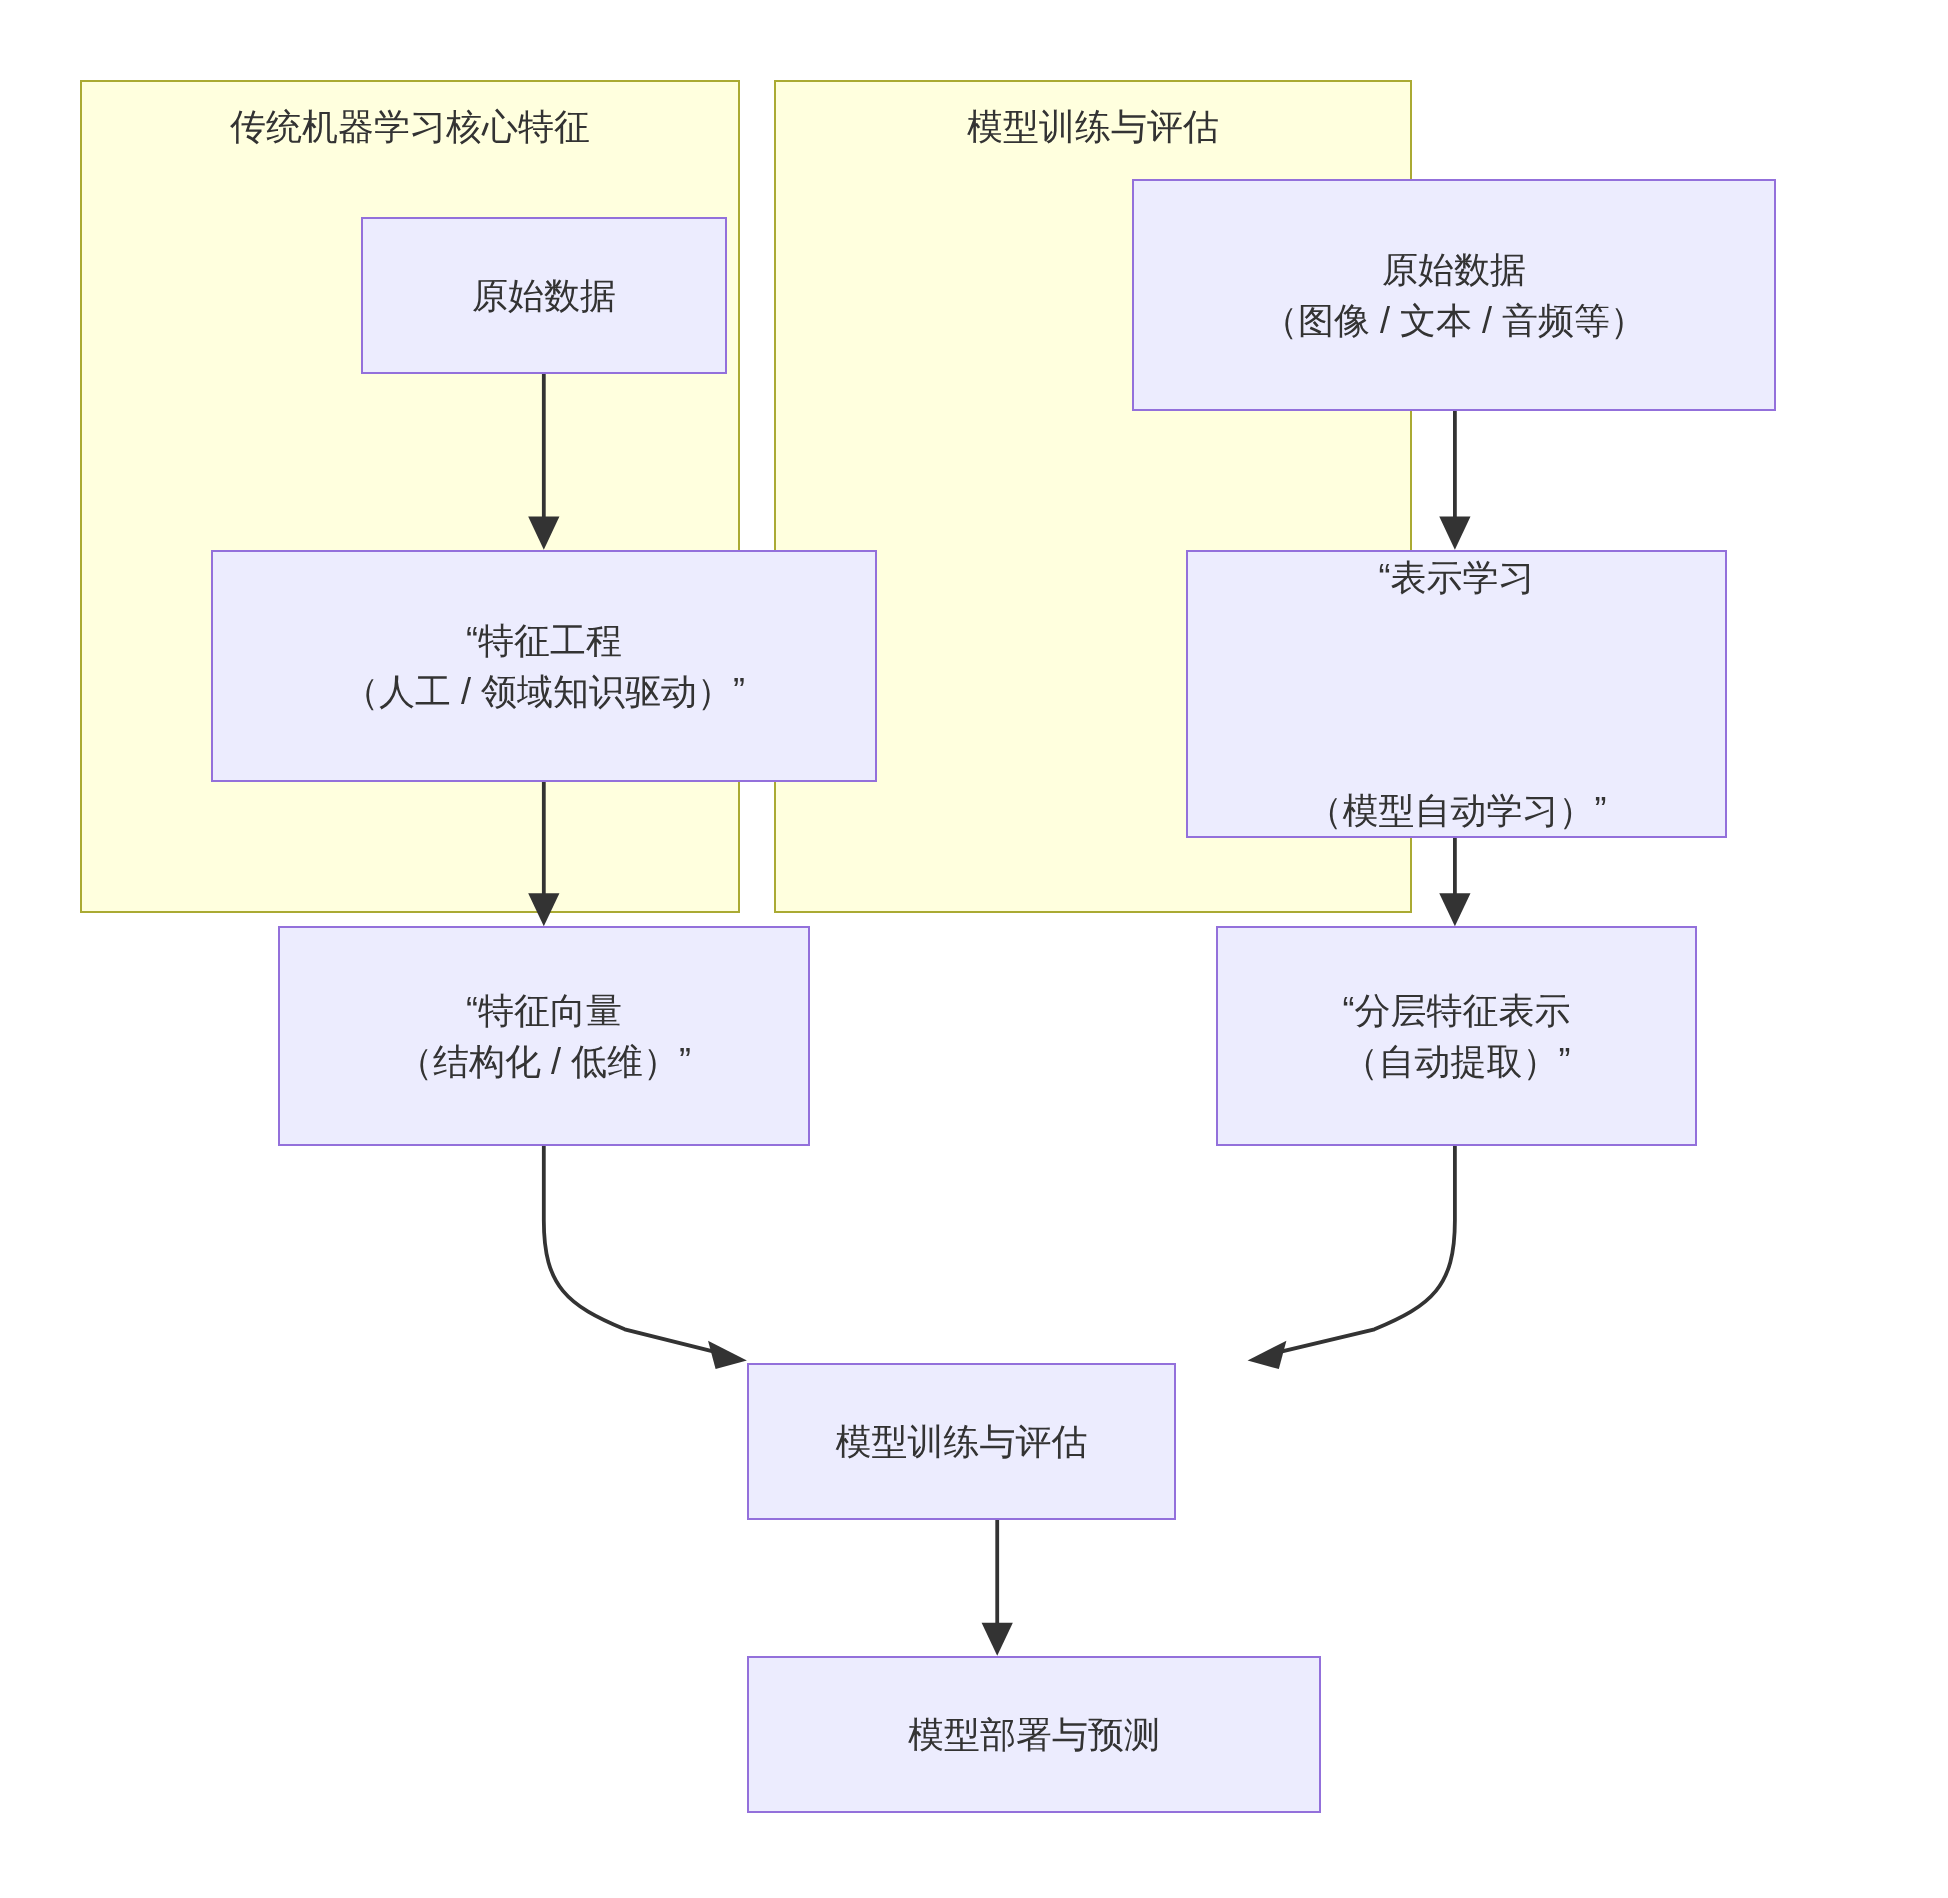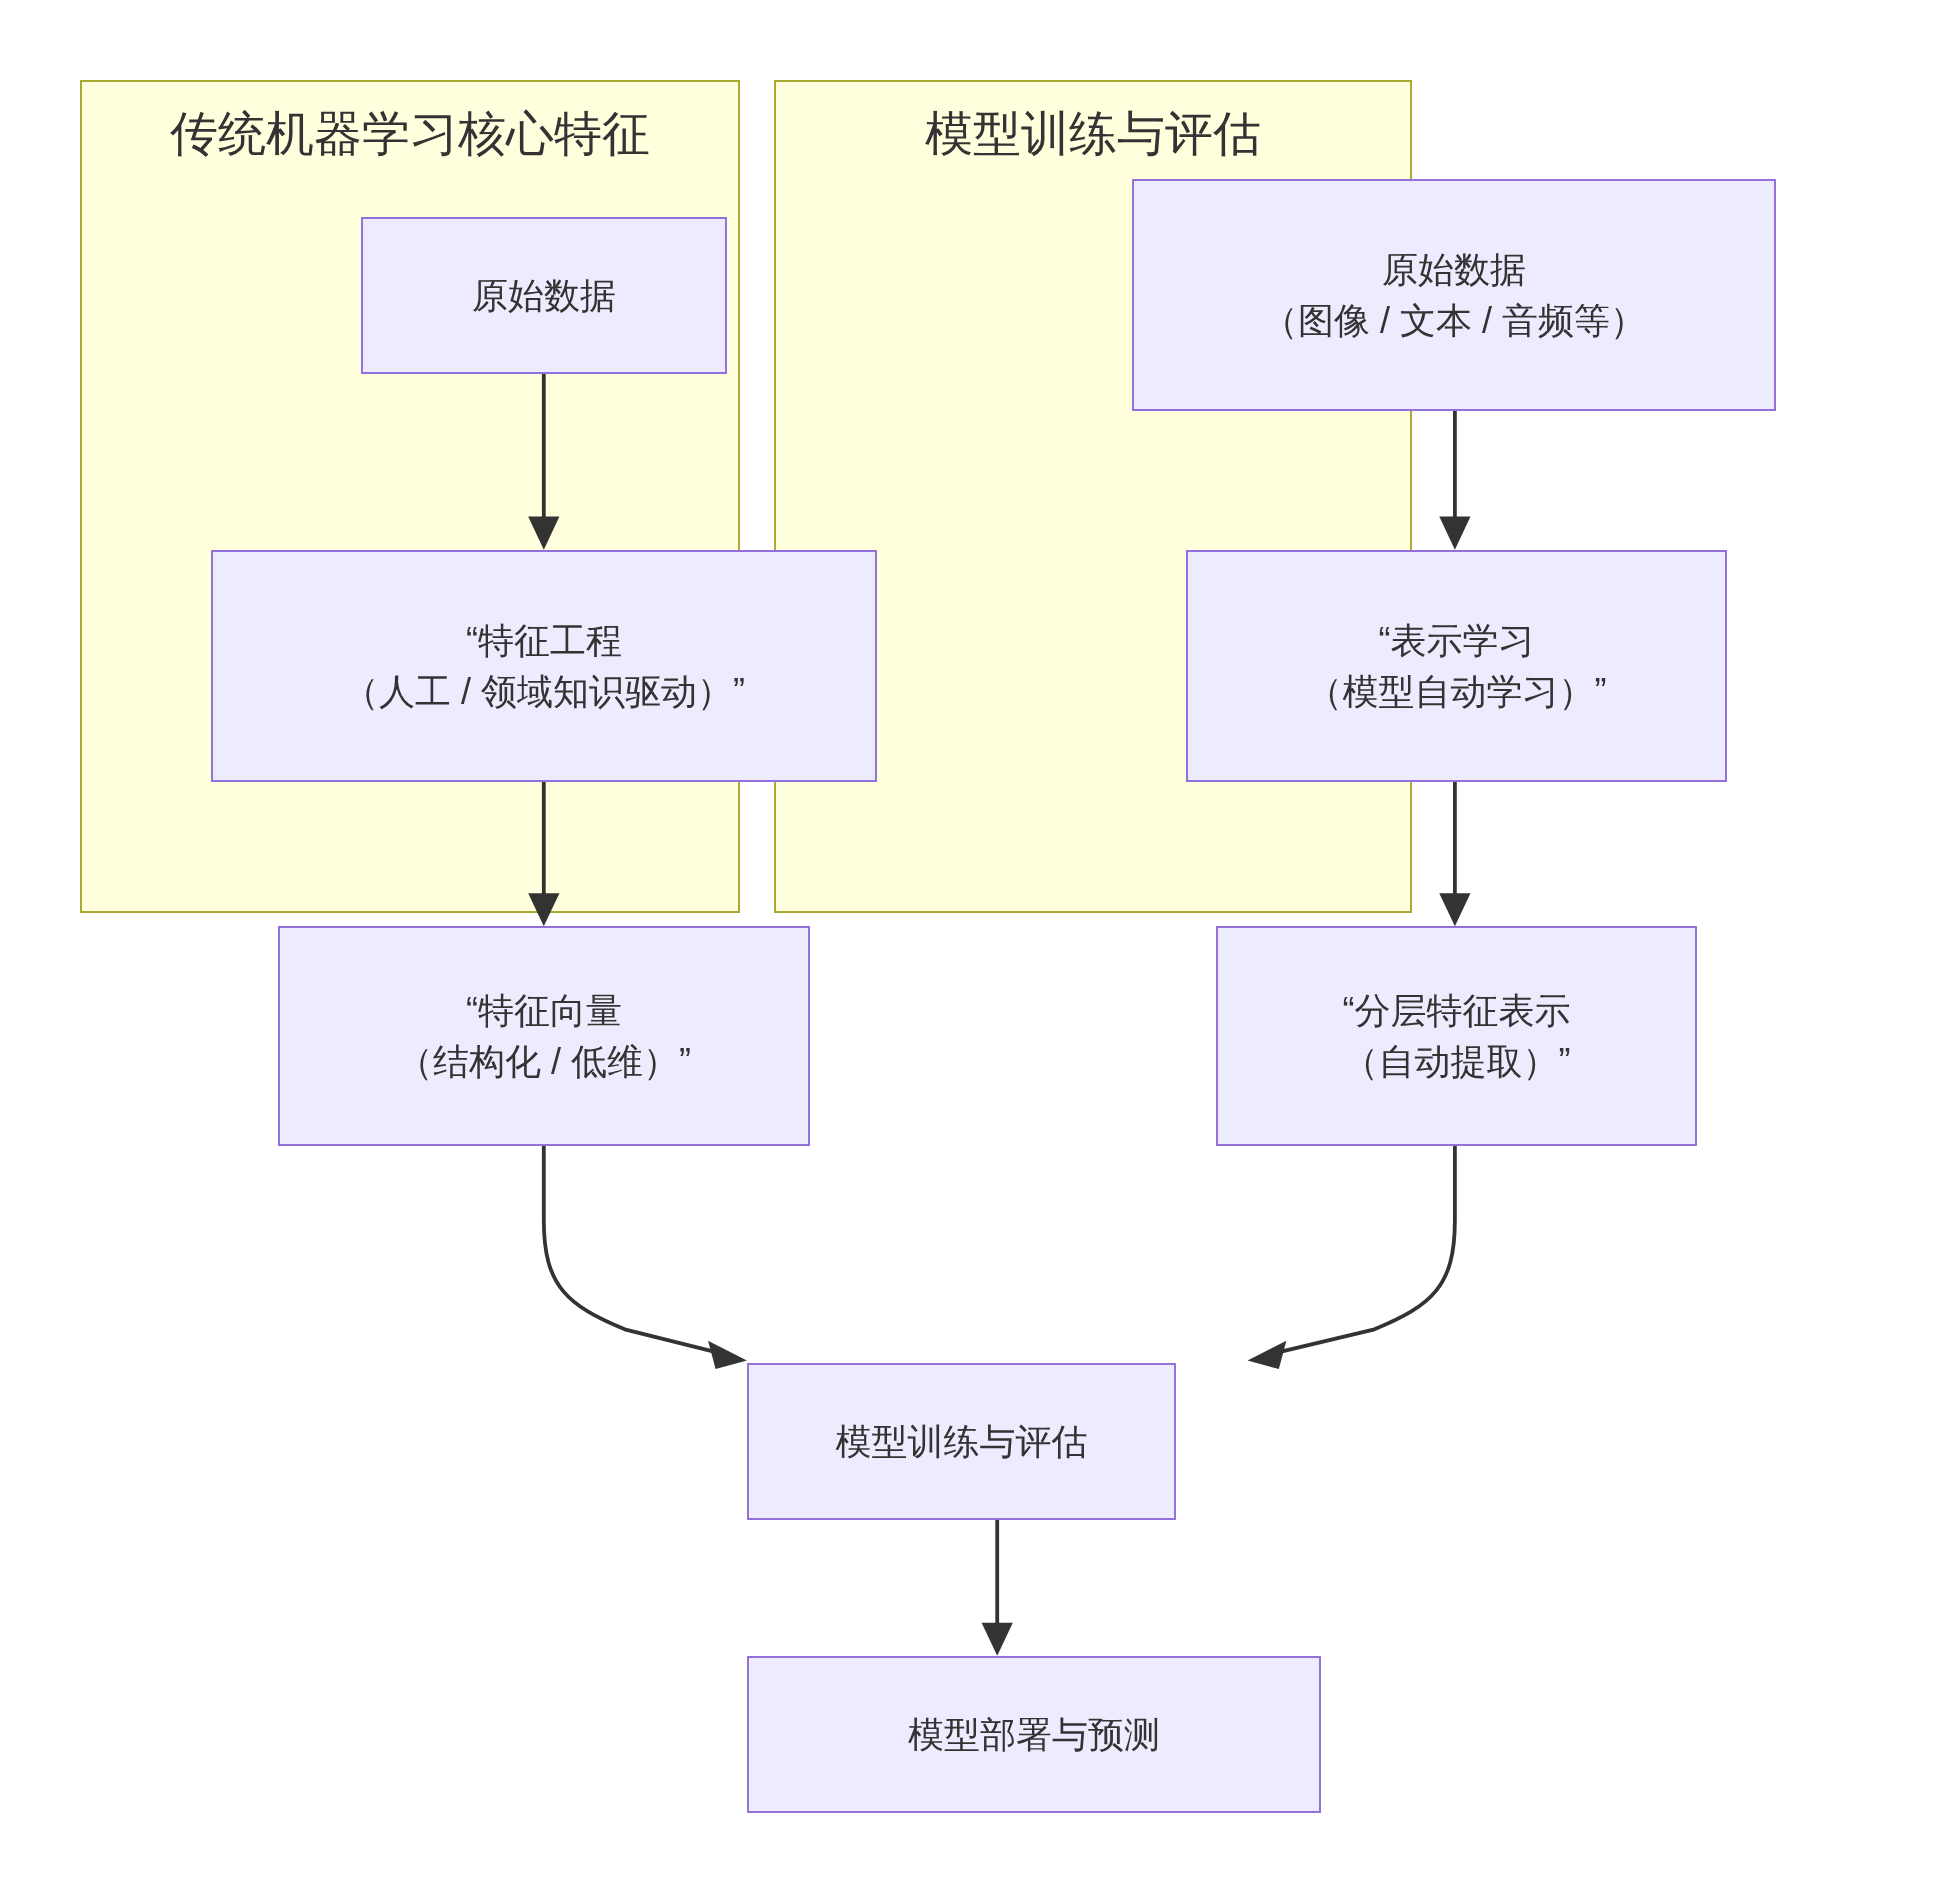--- a/index.html
+++ b/index.html
@@ -15,21 +15,21 @@
   .subgraph{
     position:absolute;
     background:#FFFFDE;
     border:2.4px solid #AAAA33;
     box-sizing:border-box;
   }
   .subgraph-title{
     position:absolute;
     left:0;right:0;
     text-align:center;
-    font-size:48px;
+    font-size:36px;
     color:#333333;
     line-height:1.2;
     white-space:nowrap;
   }
 
   .node{
     position:absolute;
     background:#ECECFE;
     border:2.4px solid #9370DB;
     box-sizing:border-box;
@@ -119,21 +119,21 @@
   <div class="node" id="node-1" style="left: 211px; top: 550px; width: 666px; height: 232px;">
     <span class="line">“特征工程</span>
     <span class="line">（人工 / 领域知识驱动）”</span>
   </div>
 
   <div class="node" id="node-3" style="left: 1132px; top: 179px; width: 644px; height: 232px;">
     <span class="line">原始数据</span>
     <span class="line">（图像 / 文本 / 音频等）</span>
   </div>
 
-  <div class="node" id="node-4" style="left: 1186px; top: 550px; width: 541px; height: 232px;">
+  <div class="node" id="node-4" style="left: 1186px; top: 550px; width: 541px; height: 288px; justify-content: space-between;">
     <span class="line">“表示学习</span>
     <span class="line">（模型自动学习）”</span>
   </div>
 
   <div class="node" id="node-5" style="left: 1216px; top: 926px; width: 481px; height: 220px;">
     <span class="line">“分层特征表示</span>
     <span class="line">（自动提取）”</span>
   </div>
 
   <div class="node" id="node-6" style="left: 747px; top: 1363px; width: 429px; height: 157px;">

